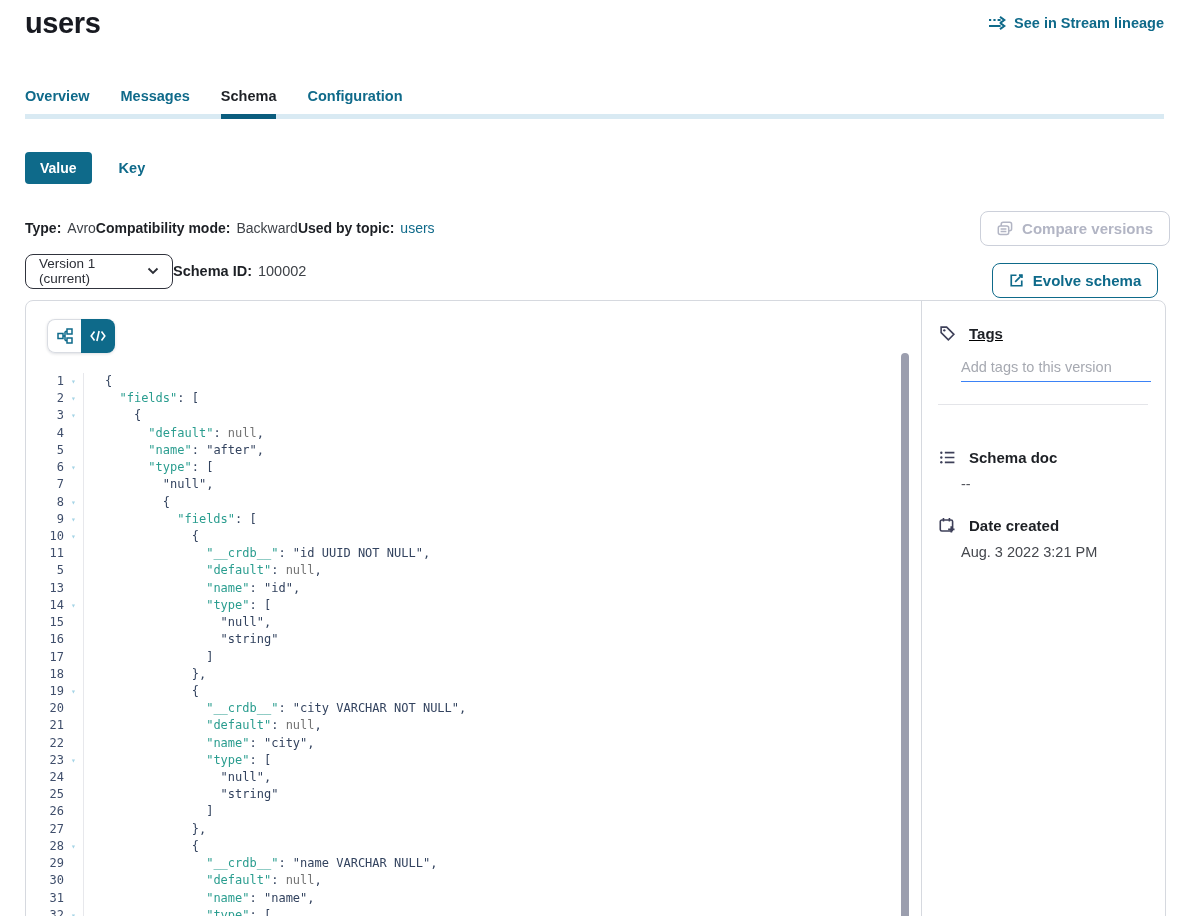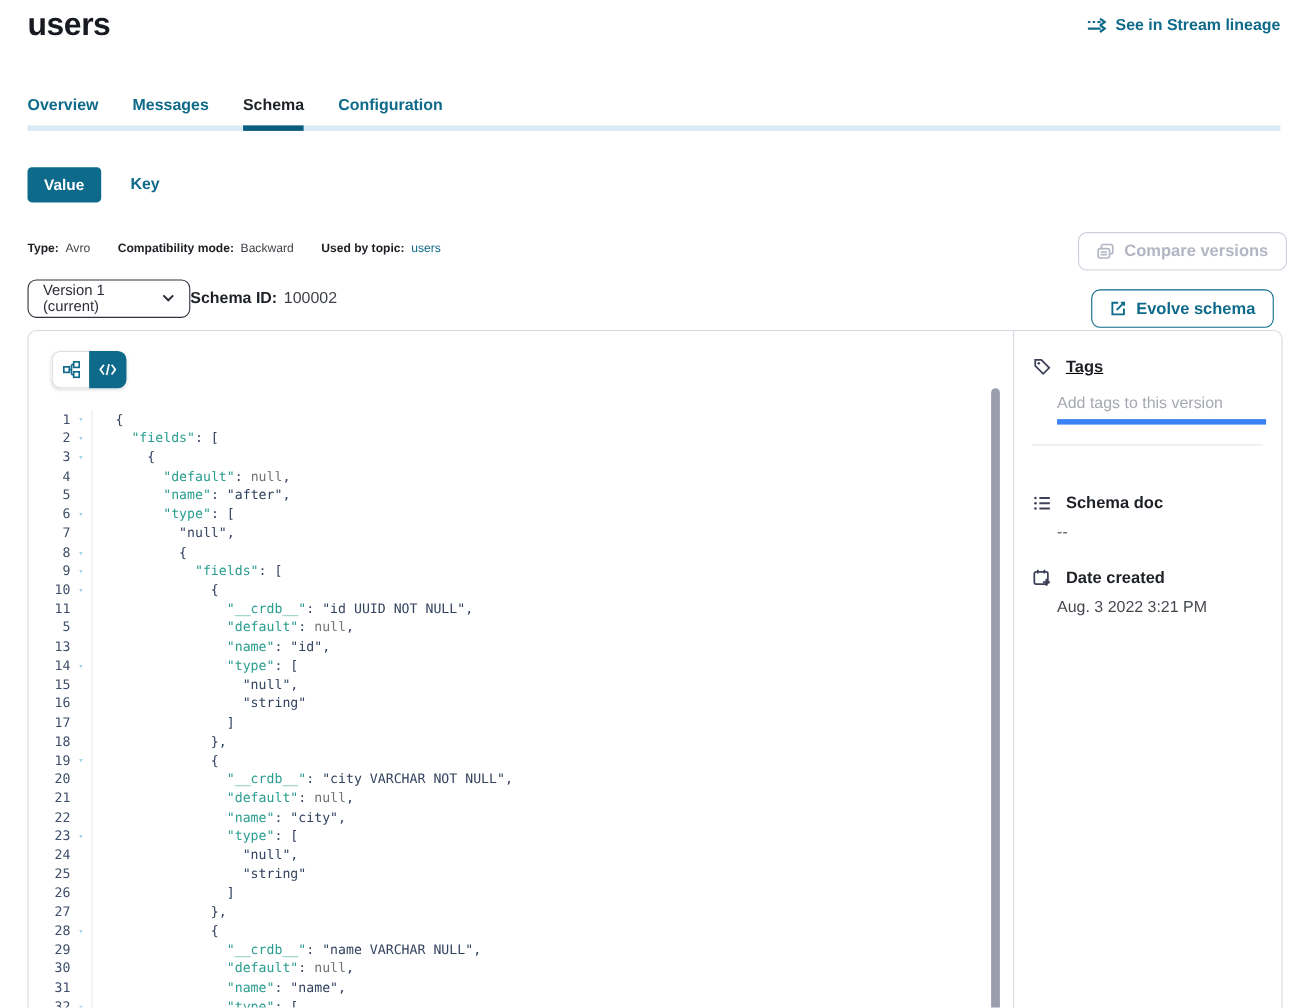--- a/index.html
+++ b/index.html
@@ -23,21 +23,21 @@
   .tab-track { position:absolute; left:0; right:0; top:26px; height:5px; background:#d9eaf3; }
 
   
   .vk-row { position:absolute; left:25px; top:152px; display:flex; align-items:center; gap:27px; }
   .value-btn { background:#0e6a8a; color:#fff; font-size:14px; font-weight:600;
     padding:8px 15px; border-radius:4px; border:none; cursor:pointer;
     font-family:"Liberation Sans",sans-serif; }
   .key-link { color:#0f6a8a; font-size:14.5px; font-weight:600; cursor:pointer; }
 
   
-  .meta-row { position:absolute; left:25px; top:220px; display:flex; gap:25px; font-size:11px; }
+  .meta-row { position:absolute; left:25px; top:220px; display:flex; font-size:14px; }
   .meta-item { display:flex; gap:6px; }
   .meta-label { font-weight:700; color:#1d2025; }
   .meta-value { color:#3e4248; }
   .meta-link { color:#0f6a8a; cursor:pointer; }
 
   
   .version-bar { position:absolute; left:25px; right:19px; top:253px; height:36px;
     display:flex; align-items:center; }
   .version-select { width:148px; height:35px; border:1px solid #30333d; border-radius:8px;
     display:flex; align-items:center; justify-content:space-between; padding:0 13px;
@@ -80,21 +80,21 @@
     border-radius:4px; background:#9b9eae; }
 
   .panel-divider { position:absolute; left:895px; top:0; bottom:0; width:1px; background:#d6d9df; }
 
   
   .side { position:absolute; left:896px; top:0; bottom:0; width:244px; }
   .side-header { position:absolute; left:17px; display:flex; align-items:center; gap:13px; }
   .side-title { font-size:15px; font-weight:700; color:#1d2025; }
   .tags-header { top:24px;text-decoration:underline; }
   .tags-input { position:absolute; left:39px; top:58px; width:190px; border:none;
-    border-bottom:5px solid #3b82f6; font-size:14.5px; padding:0 0 6px 0; color:#33363c;
+    border-bottom:1px solid #3b82f6; font-size:14.5px; padding:0 0 6px 0; color:#33363c;
     font-family:"Liberation Sans",sans-serif; outline:none; background:transparent; }
   .tags-input::placeholder { color:#a6a9b1; }
   .side-divider { position:absolute; left:16px; right:18px; top:103px; height:1px;
     background:#e4e5e9; }
   .doc-header { top:148px; }
   .doc-value { position:absolute; left:39px; top:175px; font-size:14.5px; color:#55575f; }
   .date-header { top:216px; }
   .date-value { position:absolute; left:39px; top:243px; font-size:14.5px; color:#44474d; }
 
   svg { display:block; }

